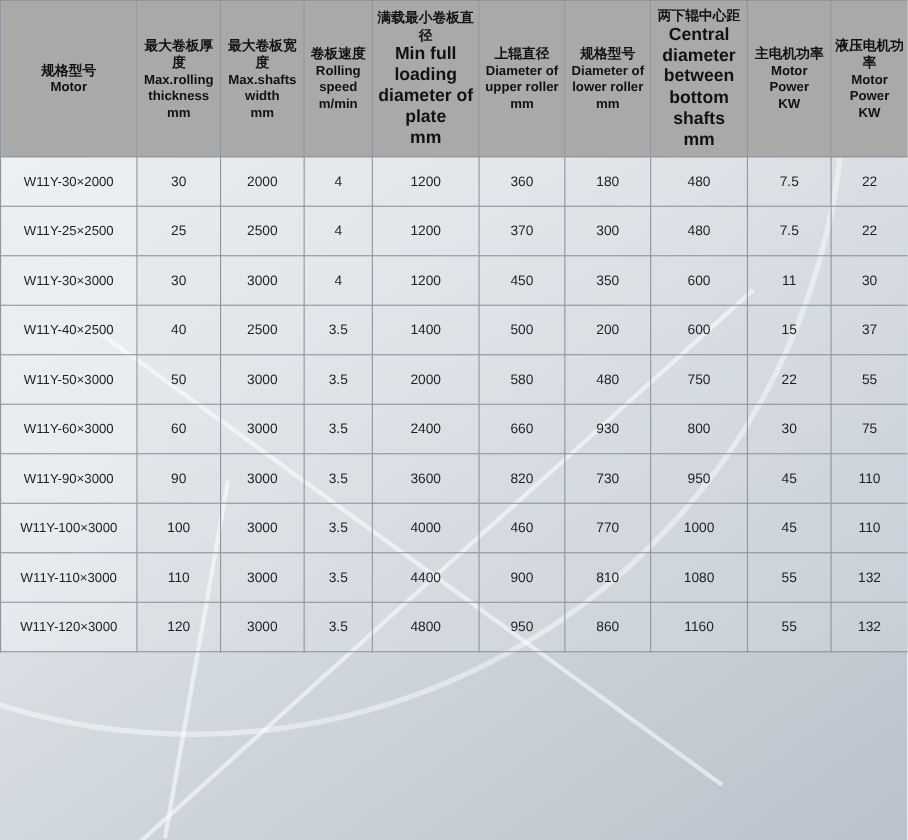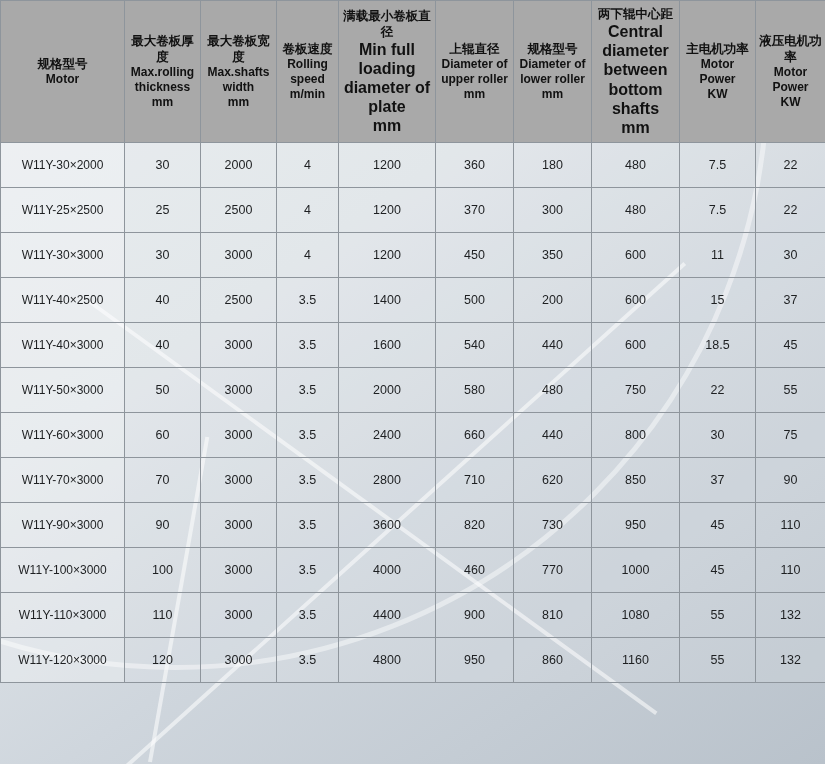--- a/index.html
+++ b/index.html
@@ -216,66 +216,42 @@
           <td>2500</td>
           <td>3.5</td>
           <td>1400</td>
           <td>500</td>
           <td>200</td>
           <td>600</td>
           <td>15</td>
           <td>37</td>
         </tr>
         <tr>
-          <td class="model">W11Y-40×3000</td>
-          <td>40</td>
-          <td>3000</td>
-          <td>3.5</td>
-          <td>1600</td>
-          <td>540</td>
-          <td>440</td>
-          <td>600</td>
-          <td>18.5</td>
-          <td>45</td>
-        </tr>
-        <tr>
           <td class="model">W11Y-50×3000</td>
           <td>50</td>
           <td>3000</td>
           <td>3.5</td>
           <td>2000</td>
           <td>580</td>
           <td>480</td>
           <td>750</td>
           <td>22</td>
           <td>55</td>
         </tr>
         <tr>
           <td class="model">W11Y-60×3000</td>
           <td>60</td>
           <td>3000</td>
           <td>3.5</td>
           <td>2400</td>
           <td>660</td>
-          <td>440</td>
+          <td>930</td>
           <td>800</td>
           <td>30</td>
           <td>75</td>
-        </tr>
-        <tr>
-          <td class="model">W11Y-70×3000</td>
-          <td>70</td>
-          <td>3000</td>
-          <td>3.5</td>
-          <td>2800</td>
-          <td>710</td>
-          <td>620</td>
-          <td>850</td>
-          <td>37</td>
-          <td>90</td>
         </tr>
         <tr>
           <td class="model">W11Y-90×3000</td>
           <td>90</td>
           <td>3000</td>
           <td>3.5</td>
           <td>3600</td>
           <td>820</td>
           <td>730</td>
           <td>950</td>

